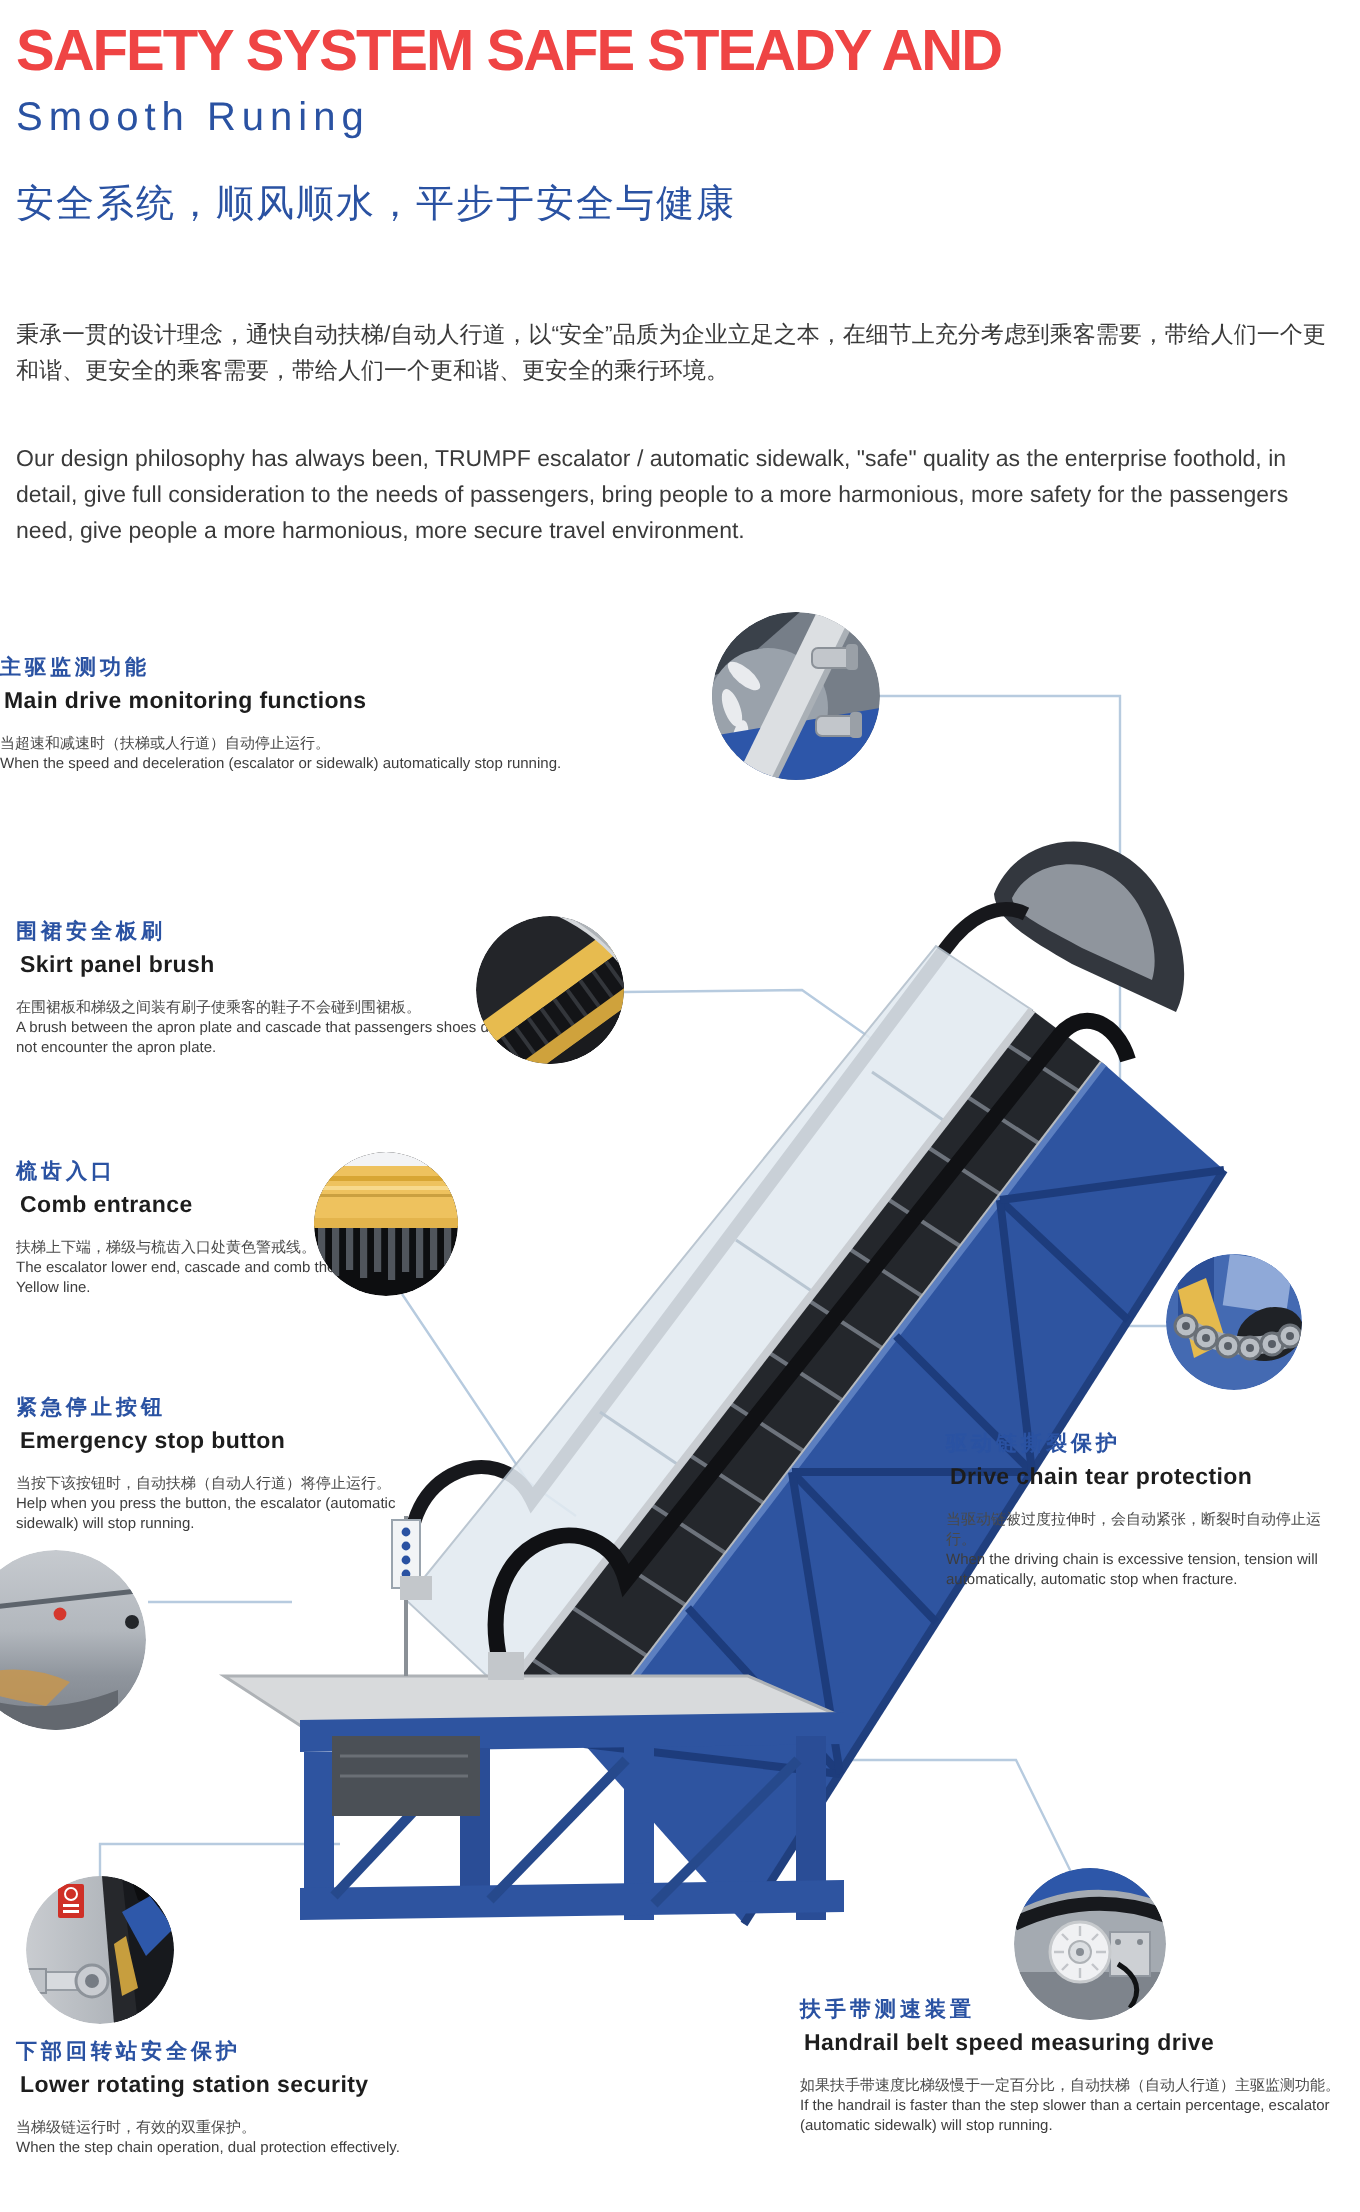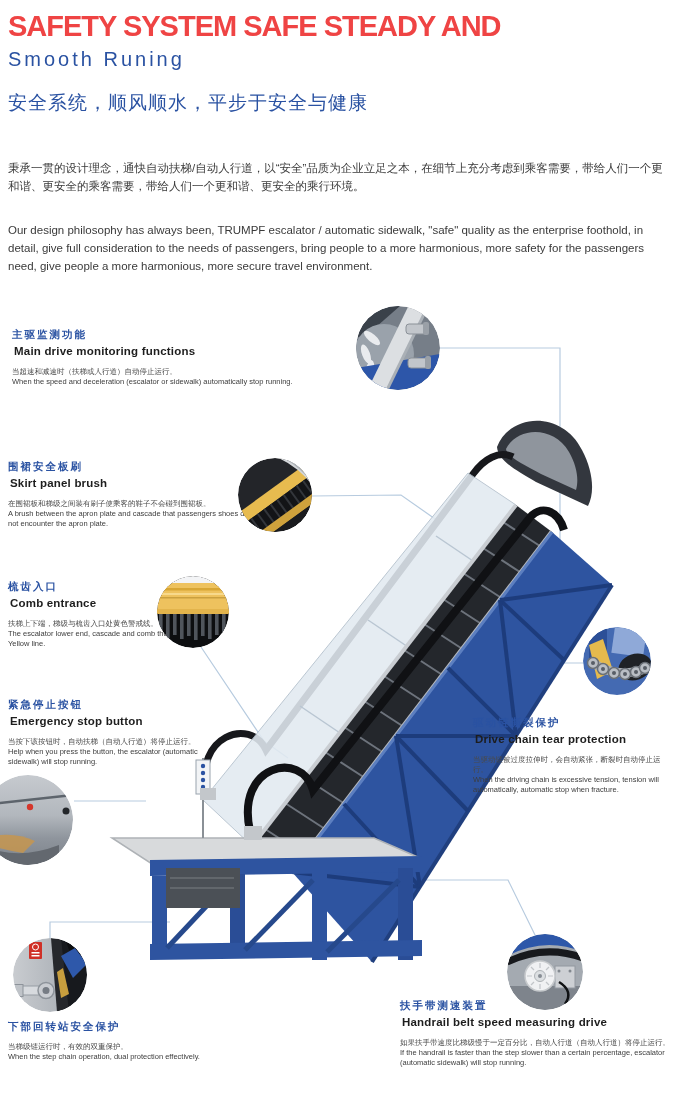--- a/index.html
+++ b/index.html
@@ -118,21 +118,21 @@
 
   <div class="abs" style="left:8px;top:12px;">
     <div class="title1">SAFETY SYSTEM SAFE STEADY AND</div>
     <div class="title2" style="margin-top:8px;">Smooth Runing</div>
   </div>
   <div class="abs titlezh" style="left:8px;top:92px;">安全系统，顺风顺水，平步于安全与健康</div>
 
   <p class="abs intro" style="left:8px;top:222px;width:664px;">Our design philosophy has always been, TRUMPF escalator / automatic sidewalk, "safe" quality as the enterprise foothold, in detail, give full consideration to the needs of passengers, bring people to a more harmonious, more safety for the passengers need, give people a more harmonious, more secure travel environment.</p>
   <p class="abs intro" style="left:8px;top:160px;width:664px;">秉承一贯的设计理念，通快自动扶梯/自动人行道，以“安全”品质为企业立足之本，在细节上充分考虑到乘客需要，带给人们一个更和谐、更安全的乘客需要，带给人们一个更和谐、更安全的乘行环境。</p>
 
-  <div class="feat" style="left:12px;top:328px;width:330px;">
+  <div class="feat" style="left:0;top:328px;width:330px;">
     <h3 class="f-zh">主驱监测功能</h3>
     <h4 class="f-en">Main drive monitoring functions</h4>
     <div class="f-desc">
       <p class="f-dzh">当超速和减速时（扶梯或人行道）自动停止运行。</p>
       <p class="f-den">When the speed and deceleration (escalator or sidewalk) automatically stop running.</p>
     </div>
   </div>
 
   <div class="feat" style="left:8px;top:460px;width:250px;">
     <h3 class="f-zh">围裙安全板刷</h3>
@@ -165,31 +165,32 @@
     <h3 class="f-zh">驱动链撕裂保护</h3>
     <h4 class="f-en">Drive chain tear protection</h4>
     <div class="f-desc">
       <p class="f-dzh">当驱动链被过度拉伸时，会自动紧张，断裂时自动停止运行。</p>
       <p class="f-den">When the driving chain is excessive tension, tension will automatically, automatic stop when fracture.</p>
     </div>
   </div>
 
   <div class="feat" style="left:8px;top:1020px;width:330px;">
     <h3 class="f-zh">下部回转站安全保护</h3>
+    <h4 class="f-en">Lower rotating station security</h4>
     <div class="f-desc">
       <p class="f-dzh">当梯级链运行时，有效的双重保护。</p>
       <p class="f-den">When the step chain operation, dual protection effectively.</p>
     </div>
   </div>
 
   <div class="feat" style="left:400px;top:999px;width:280px;">
     <h3 class="f-zh">扶手带测速装置</h3>
     <h4 class="f-en">Handrail belt speed measuring drive</h4>
     <div class="f-desc">
-      <p class="f-dzh">如果扶手带速度比梯级慢于一定百分比，自动人行道（自动人行道）将停止运行。</p>
+      <p class="f-dzh">如果扶手带速度比梯级慢于一定百分比，自动扶梯（自动人行道）主驱监测功能。</p>
       <p class="f-den">If the handrail is faster than the step slower than a certain percentage, escalator (automatic sidewalk) will stop running.</p>
     </div>
   </div>
 
   <div class="photo" style="left:356px;top:306px;width:84px;height:84px;">
     <svg width="84" height="84" viewBox="0 0 84 84">
       <defs>
           <clipPath id="c1">
             <circle cx="42" cy="42" r="42"></circle>
           </clipPath>

